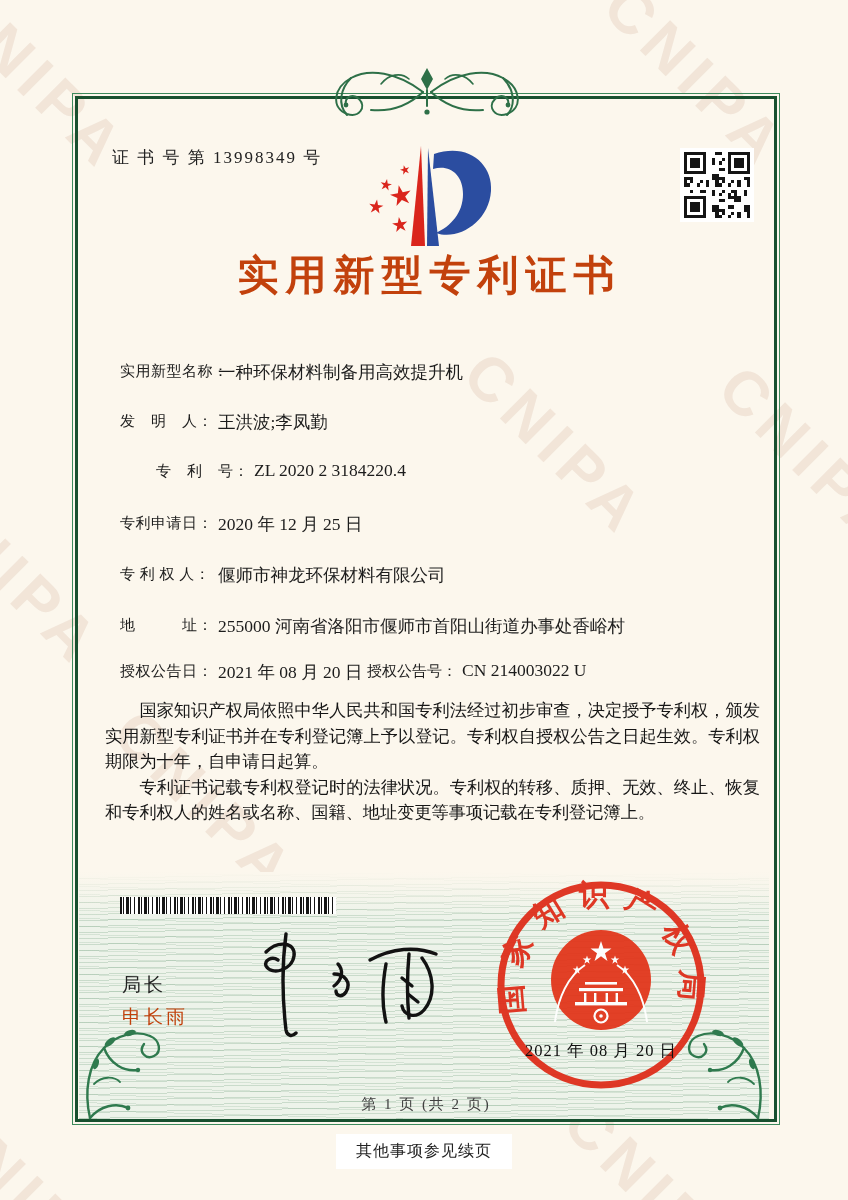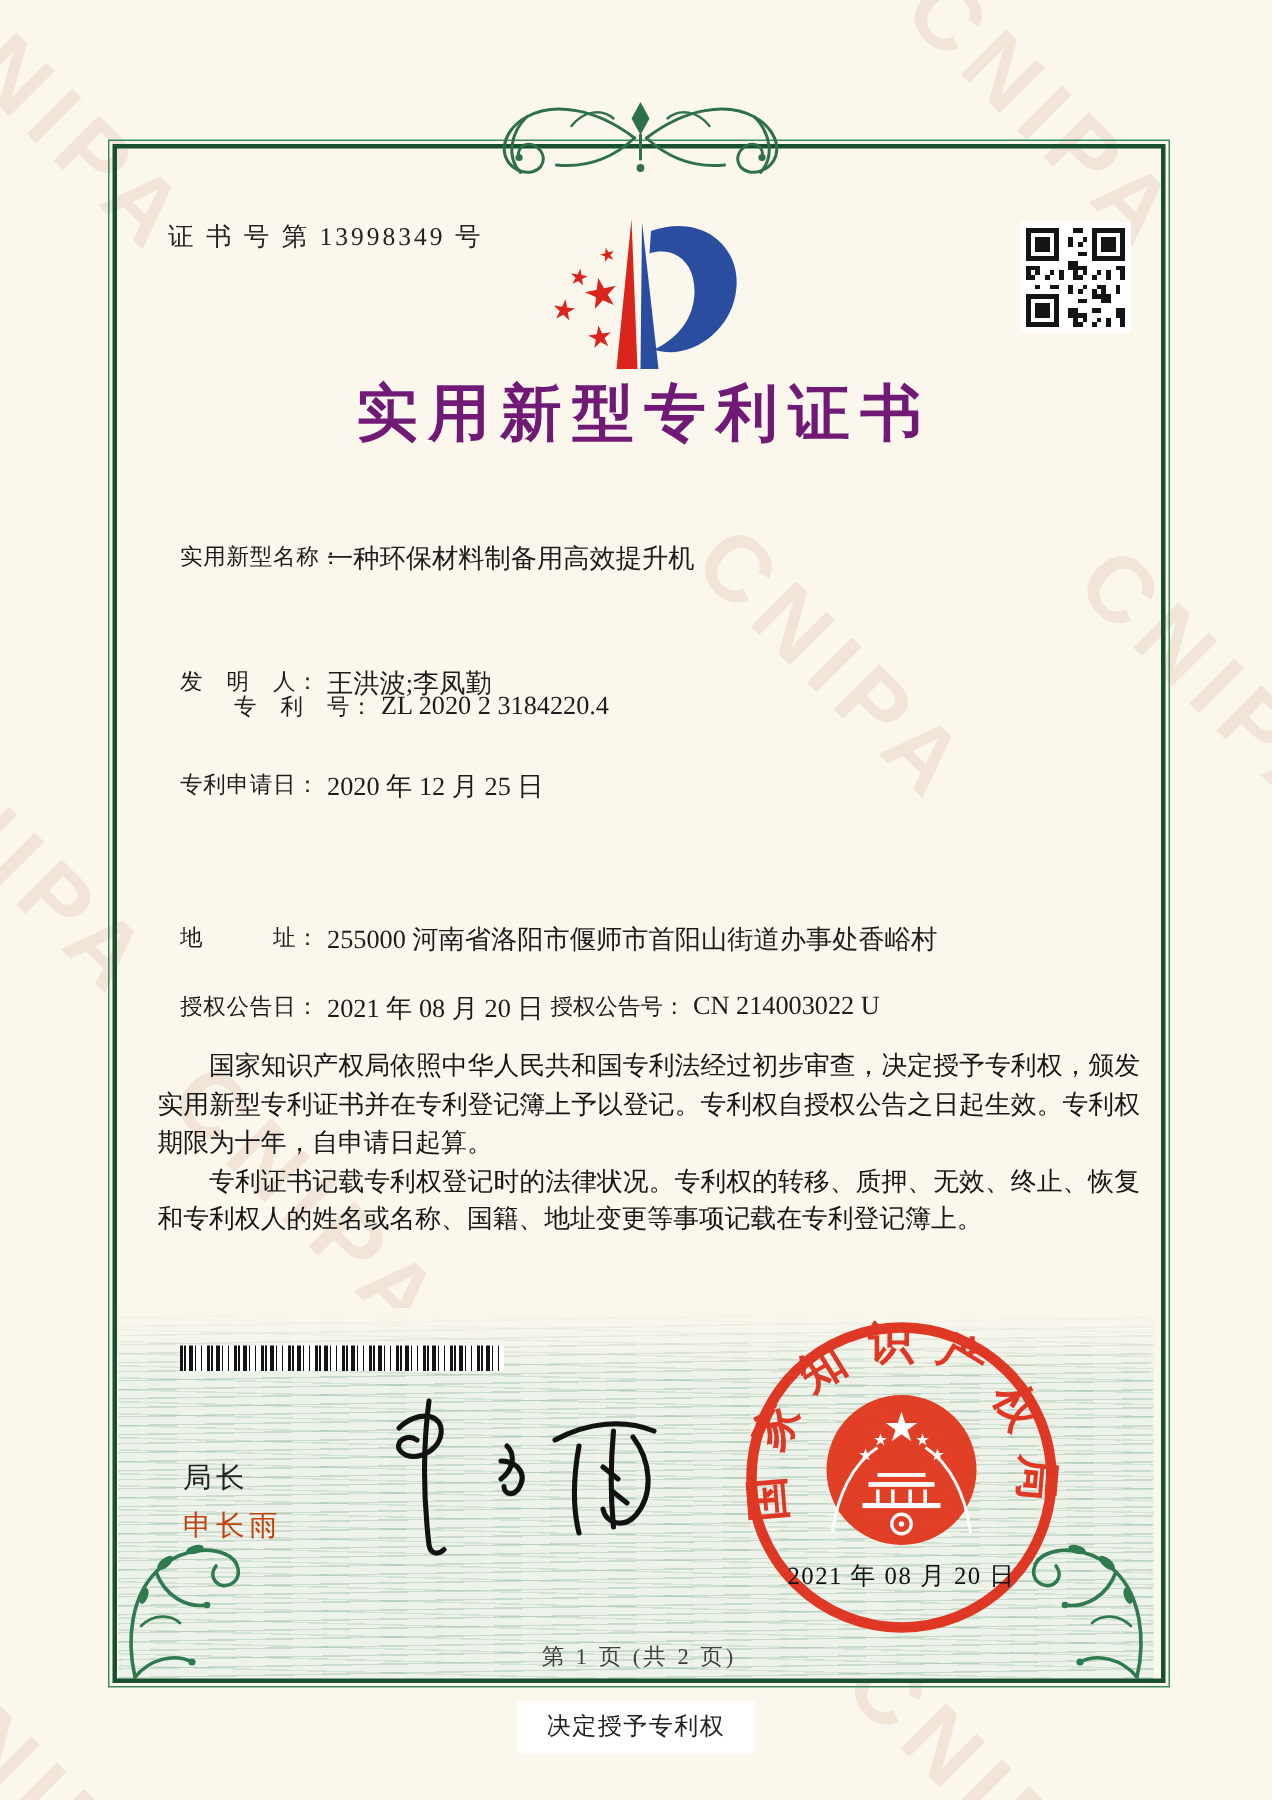--- a/index.html
+++ b/index.html
@@ -25,21 +25,21 @@
                  repeating-linear-gradient(179deg, rgba(125,168,136,.32) 0 1px, rgba(0,0,0,0) 1px 6px),
                  repeating-linear-gradient(181.5deg, rgba(125,168,136,.22) 0 1px, rgba(0,0,0,0) 1px 8px); }
   .guilloche::before { content:""; position:absolute; left:0; top:0; right:0; height:46px;
                background:linear-gradient(180deg,#fcf7ed 0%, rgba(252,247,237,0) 100%); }
 
   .z { position:absolute; z-index:2; }
 
   .cert-number { left:112px; top:146px; font-size:17px; letter-spacing:2px; color:#222; }
 
   .title { left:72px; top:248px; width:708px; text-align:center;
-           font-size:41px; font-weight:bold; letter-spacing:7px; text-indent:7px; color:#701a75; }
+           font-size:41px; font-weight:bold; letter-spacing:7px; text-indent:7px; color:#c2410c; }
 
   .field-row { left:120px; width:620px; height:24px; font-size:17.5px; color:#1c1c1c; }
   .field-label { position:absolute; left:0; top:2px; font-size:15px; letter-spacing:.5px; color:#1c1c1c; }
   .field-value { position:absolute; left:98px; top:0; white-space:nowrap; }
   .field-label2 { position:absolute; left:247px; top:2px; font-size:15px; color:#1c1c1c; }
   .field-value2 { position:absolute; left:342px; top:0; white-space:nowrap; }
 
   .body-text { left:105px; top:698px; width:655px; font-size:17.2px; line-height:25.6px;
                color:#161616; text-align:justify; }
   .body-text p { text-indent:2em; margin:0; }
@@ -221,31 +221,35 @@
       </g>
     </svg>
   </div>
 
   <div class="z title">实用新型专利证书</div>
 
   <div class="z field-row" style="top:360px;">
     <span class="field-label">实用新型名称：</span>
     <span class="field-value">一种环保材料制备用高效提升机</span>
   </div>
-  <div class="z field-row" style="top:410px;margin-top:33px;">
+  <div class="z field-row" style="top:410px;">
     <span class="field-label">发　明　人：</span>
     <span class="field-value">王洪波;李凤勤</span>
   </div>
   <div class="z field-row" style="top:460px;margin-left:36px;">
     <span class="field-label">专　利　号：</span>
     <span class="field-value">ZL 2020 2 3184220.4</span>
   </div>
   <div class="z field-row" style="top:512px;">
     <span class="field-label">专利申请日：</span>
     <span class="field-value">2020 年 12 月 25 日</span>
+  </div>
+  <div class="z field-row" style="top:563px;">
+    <span class="field-label">专 利 权 人：</span>
+    <span class="field-value">偃师市神龙环保材料有限公司</span>
   </div>
   <div class="z field-row" style="top:614px;">
     <span class="field-label">地　　　址：</span>
     <span class="field-value">255000 河南省洛阳市偃师市首阳山街道办事处香峪村</span>
   </div>
   <div class="z field-row" style="top:660px;">
     <span class="field-label">授权公告日：</span>
     <span class="field-value">2021 年 08 月 20 日</span>
     <span class="field-label2">授权公告号：</span>
     <span class="field-value2">CN 214003022 U</span>
@@ -334,15 +338,15 @@
       <ellipse cx="30" cy="36" rx="6.5" ry="3" transform="rotate(-40 30 36)"></ellipse>
       <ellipse cx="50" cy="27" rx="6" ry="2.8" transform="rotate(-15 50 27)"></ellipse>
       <ellipse cx="16" cy="58" rx="5.5" ry="2.6" transform="rotate(-70 16 58)"></ellipse>
       <circle cx="48" cy="102" r="2.4"></circle>
       <circle cx="58" cy="64" r="2.2"></circle>
     </g>
   </svg>
 
   <div class="z page-info">第 1 页 (共 2 页)</div>
 
-  <div class="z note-box">决定授予专利权</div>
+  <div class="z note-box">其他事项参见续页</div>
 
 </div>
 
 </body></html>

